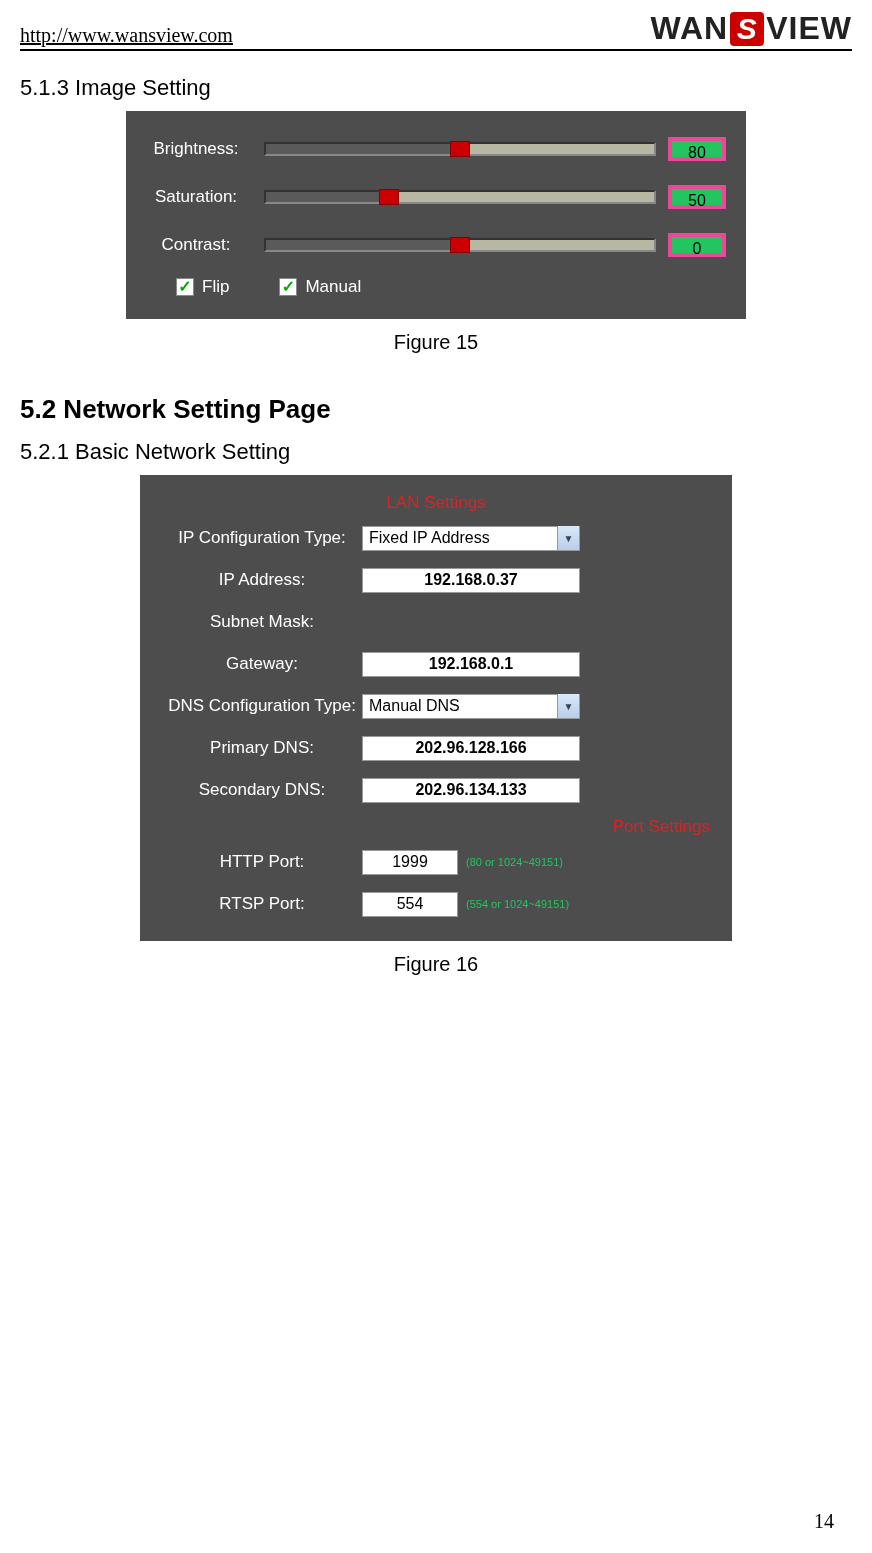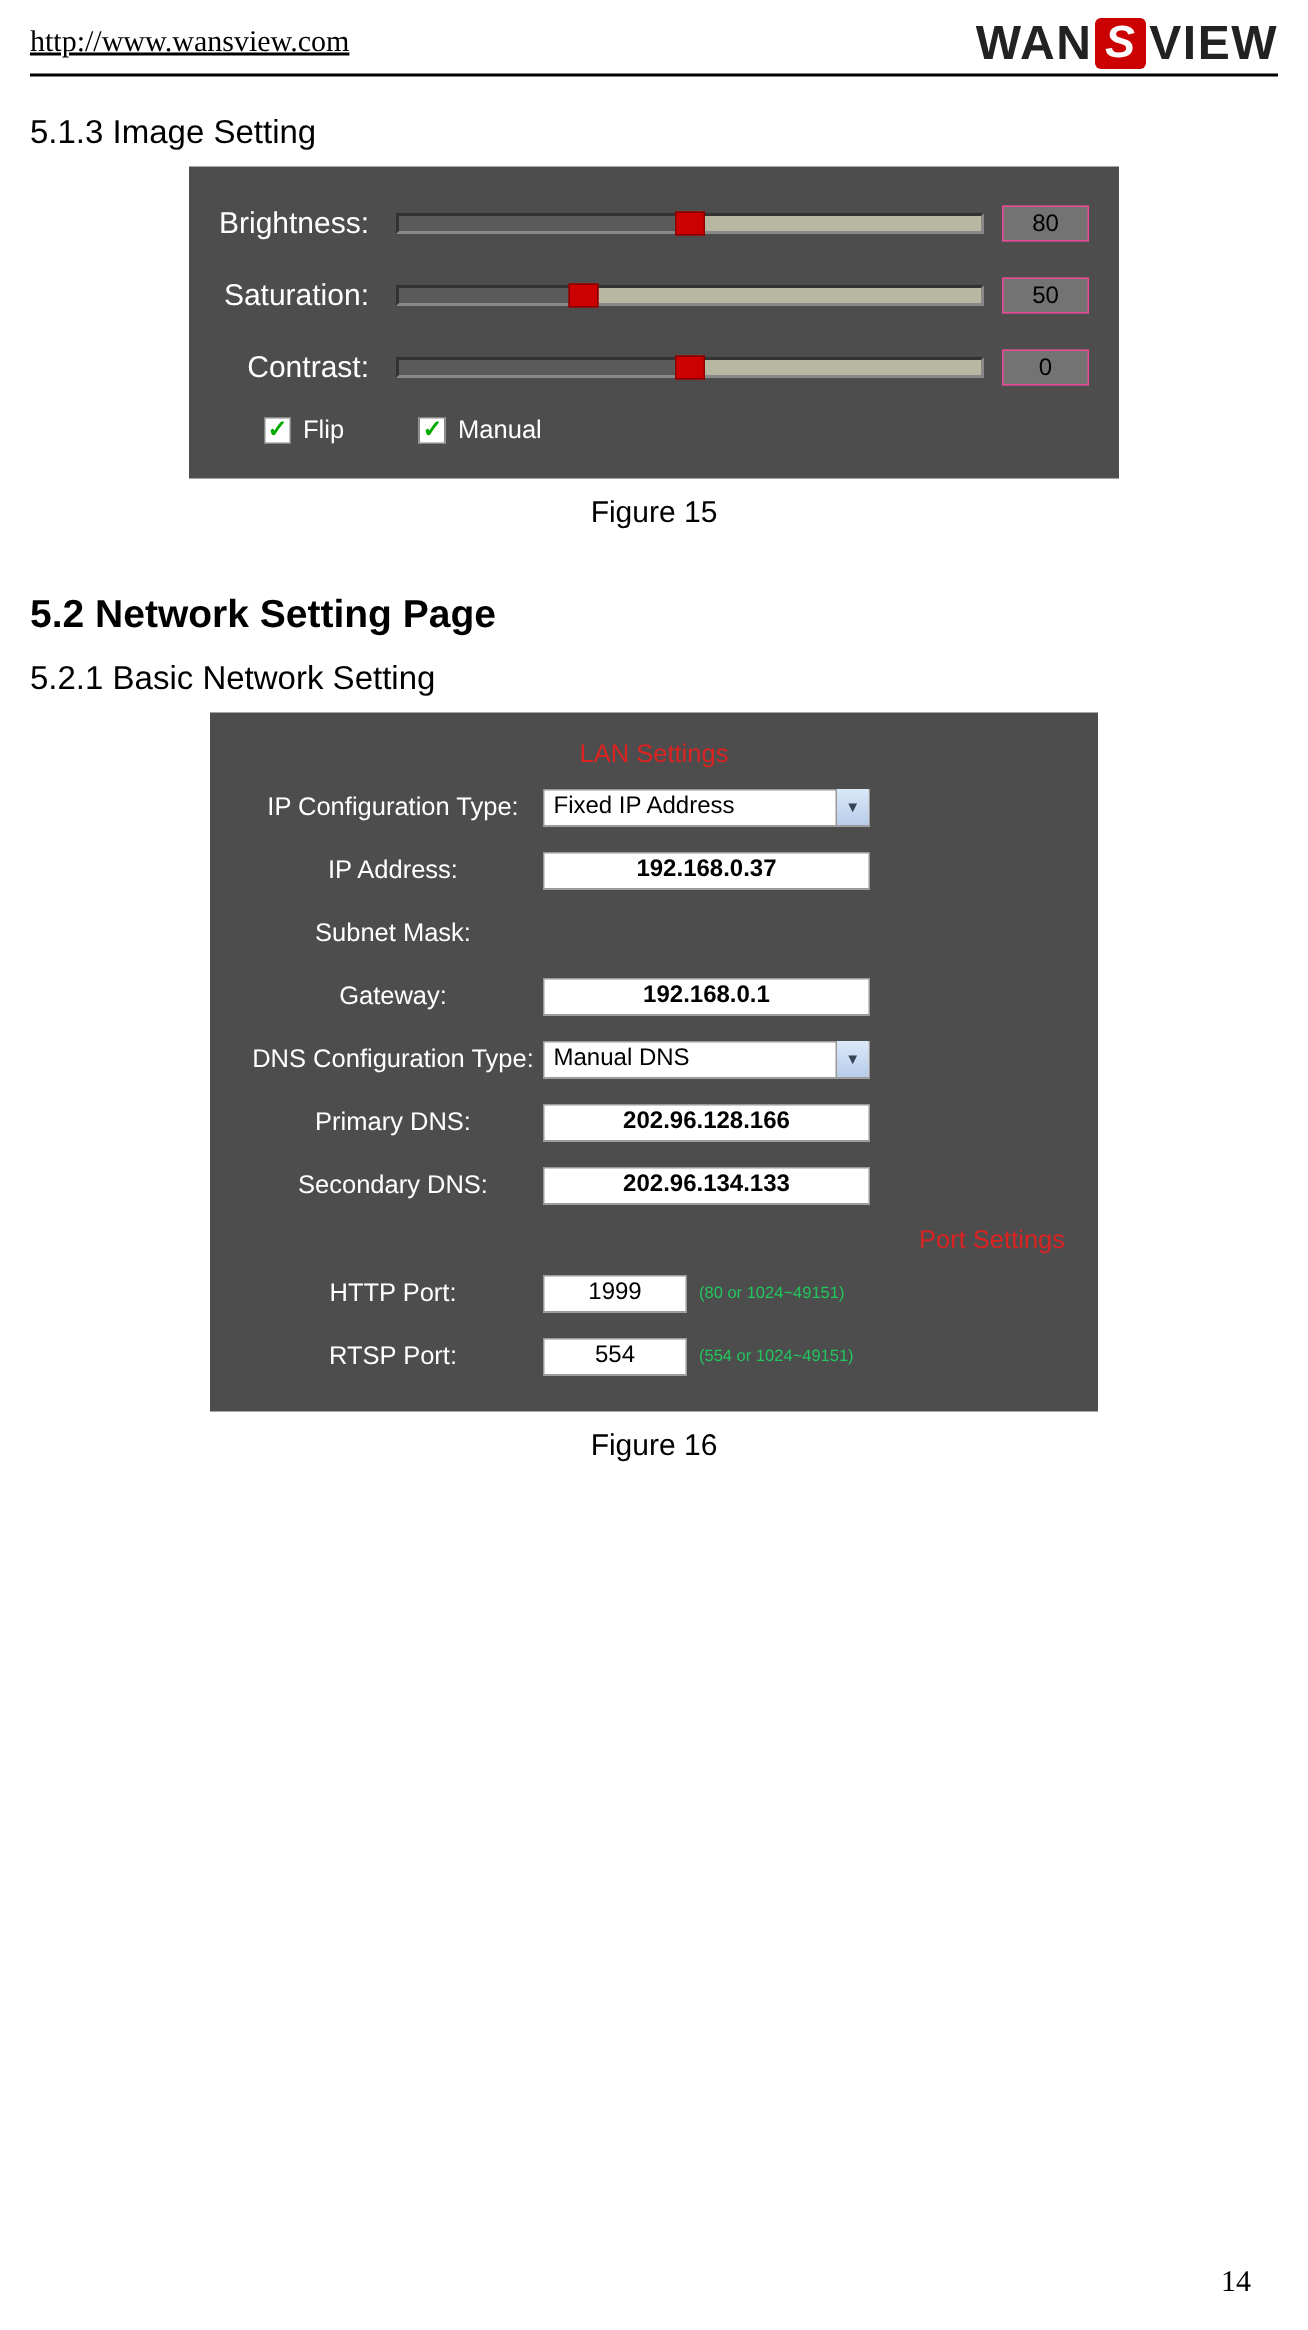--- a/index.html
+++ b/index.html
@@ -7,21 +7,21 @@
     font-family: Arial, Helvetica, sans-serif;
     background: #fff;
     width: 872px;
     height: 1553px;
     position: relative;
     padding: 10px 20px 0 20px;
   }
   .header-row {
     display: flex;
     justify-content: space-between;
-    align-items: center;
+    align-items: flex-end;
     border-bottom: 2px solid #000;
     padding-bottom: 2px;
     margin-bottom: 24px;
   }
   .url-text {
     font-family: "Times New Roman", serif;
     font-size: 20px;
     text-decoration: underline;
   }
   .logo {
@@ -75,22 +75,22 @@
     padding: 22px 20px 22px 20px;
   }
   .slider-row {
     display: flex;
     align-items: center;
     margin-bottom: 16px;
     height: 32px;
   }
   .slider-label {
     width: 100px;
-    text-align: right;
-    font-size: 20px;
+    text-align: center;
+    font-size: 17px;
   }
   .slider-track {
     flex: 1;
     margin: 0 12px 0 18px;
     position: relative;
     height: 24px;
   }
   .slider-inset {
     position: absolute;
     top: 5px;
@@ -114,22 +114,22 @@
     top: 4px;
     width: 20px;
     height: 16px;
     background: #c00;
     border: 1px solid #800;
     transform: translateX(-50%);
   }
   .slider-value {
     width: 58px;
     height: 24px;
-    background: #737373;
-    border: 1px solid #ec4899;
+    background: #22c55e;
+    border: 4px solid #ec4899;
     color: #000;
     font-size: 16px;
     padding: 2px 4px;
     line-height: 20px;
   }
   .checkbox-row {
     display: flex;
     align-items: center;
     gap: 50px;
     padding-left: 30px;

